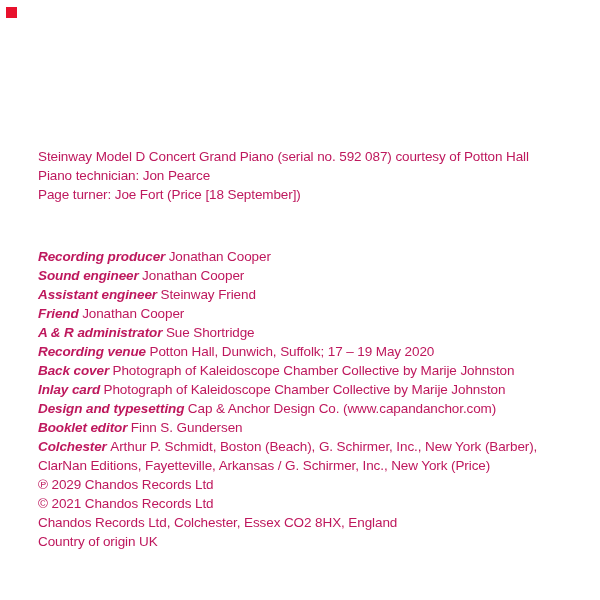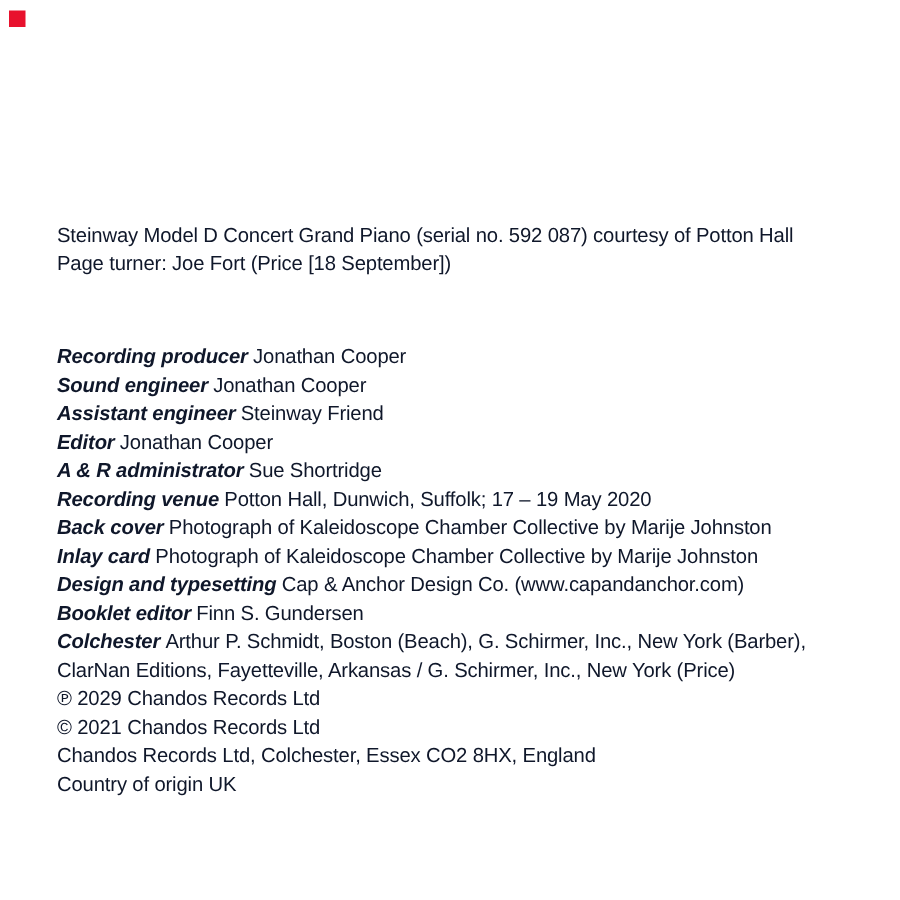--- a/index.html
+++ b/index.html
@@ -45,32 +45,33 @@
   }
   .lbl:empty {
     margin-right: 0;
   }
 </style>
 </head>
 <body style="background: rgb(255, 255, 255);">
 
 <div class="red-marker" style="background: rgb(232, 17, 45);"></div>
 
-<div class="content" style="color: #0f172a;">
+<div class="content" style="color: #be185d;">
 
   <div class="notes-block">
     <div class="line">Steinway Model D Concert Grand Piano (serial no. 592 087) courtesy of Potton Hall</div>
+    <div class="line">Piano technician: Jon Pearce</div>
     <div class="line">Page turner: Joe Fort (Price [18 September])</div>
   </div>
 
   <div class="credits-block">
     <div class="line"><span class="lbl">Recording producer</span><span>Jonathan Cooper</span></div>
     <div class="line"><span class="lbl">Sound engineer</span><span>Jonathan Cooper</span></div>
     <div class="line"><span class="lbl">Assistant engineer</span><span>Steinway Friend</span></div>
-    <div class="line"><span class="lbl">Editor</span><span>Jonathan Cooper</span></div>
+    <div class="line"><span class="lbl">Friend</span><span>Jonathan Cooper</span></div>
     <div class="line"><span class="lbl">A &amp; R administrator</span><span>Sue Shortridge</span></div>
     <div class="line"><span class="lbl">Recording venue</span><span>Potton Hall, Dunwich, Suffolk; 17 – 19 May 2020</span></div>
     <div class="line"><span class="lbl">Back cover</span><span>Photograph of Kaleidoscope Chamber Collective by Marije Johnston</span></div>
     <div class="line"><span class="lbl">Inlay card</span><span>Photograph of Kaleidoscope Chamber Collective by Marije Johnston</span></div>
     <div class="line"><span class="lbl">Design and typesetting</span><span>Cap &amp; Anchor Design Co. (www.capandanchor.com)</span></div>
     <div class="line"><span class="lbl">Booklet editor</span><span>Finn S. Gundersen</span></div>
     <div class="line"><span class="lbl">Colchester</span><span>Arthur P. Schmidt, Boston (Beach), G. Schirmer, Inc., New York (Barber),</span></div>
     <div class="line"><span class="lbl"></span><span>ClarNan Editions, Fayetteville, Arkansas / G. Schirmer, Inc., New York (Price)</span></div>
     <div class="line"><span class="lbl"></span><span>℗ 2029 Chandos Records Ltd</span></div>
     <div class="line"><span class="lbl"></span><span>© 2021 Chandos Records Ltd</span></div>

